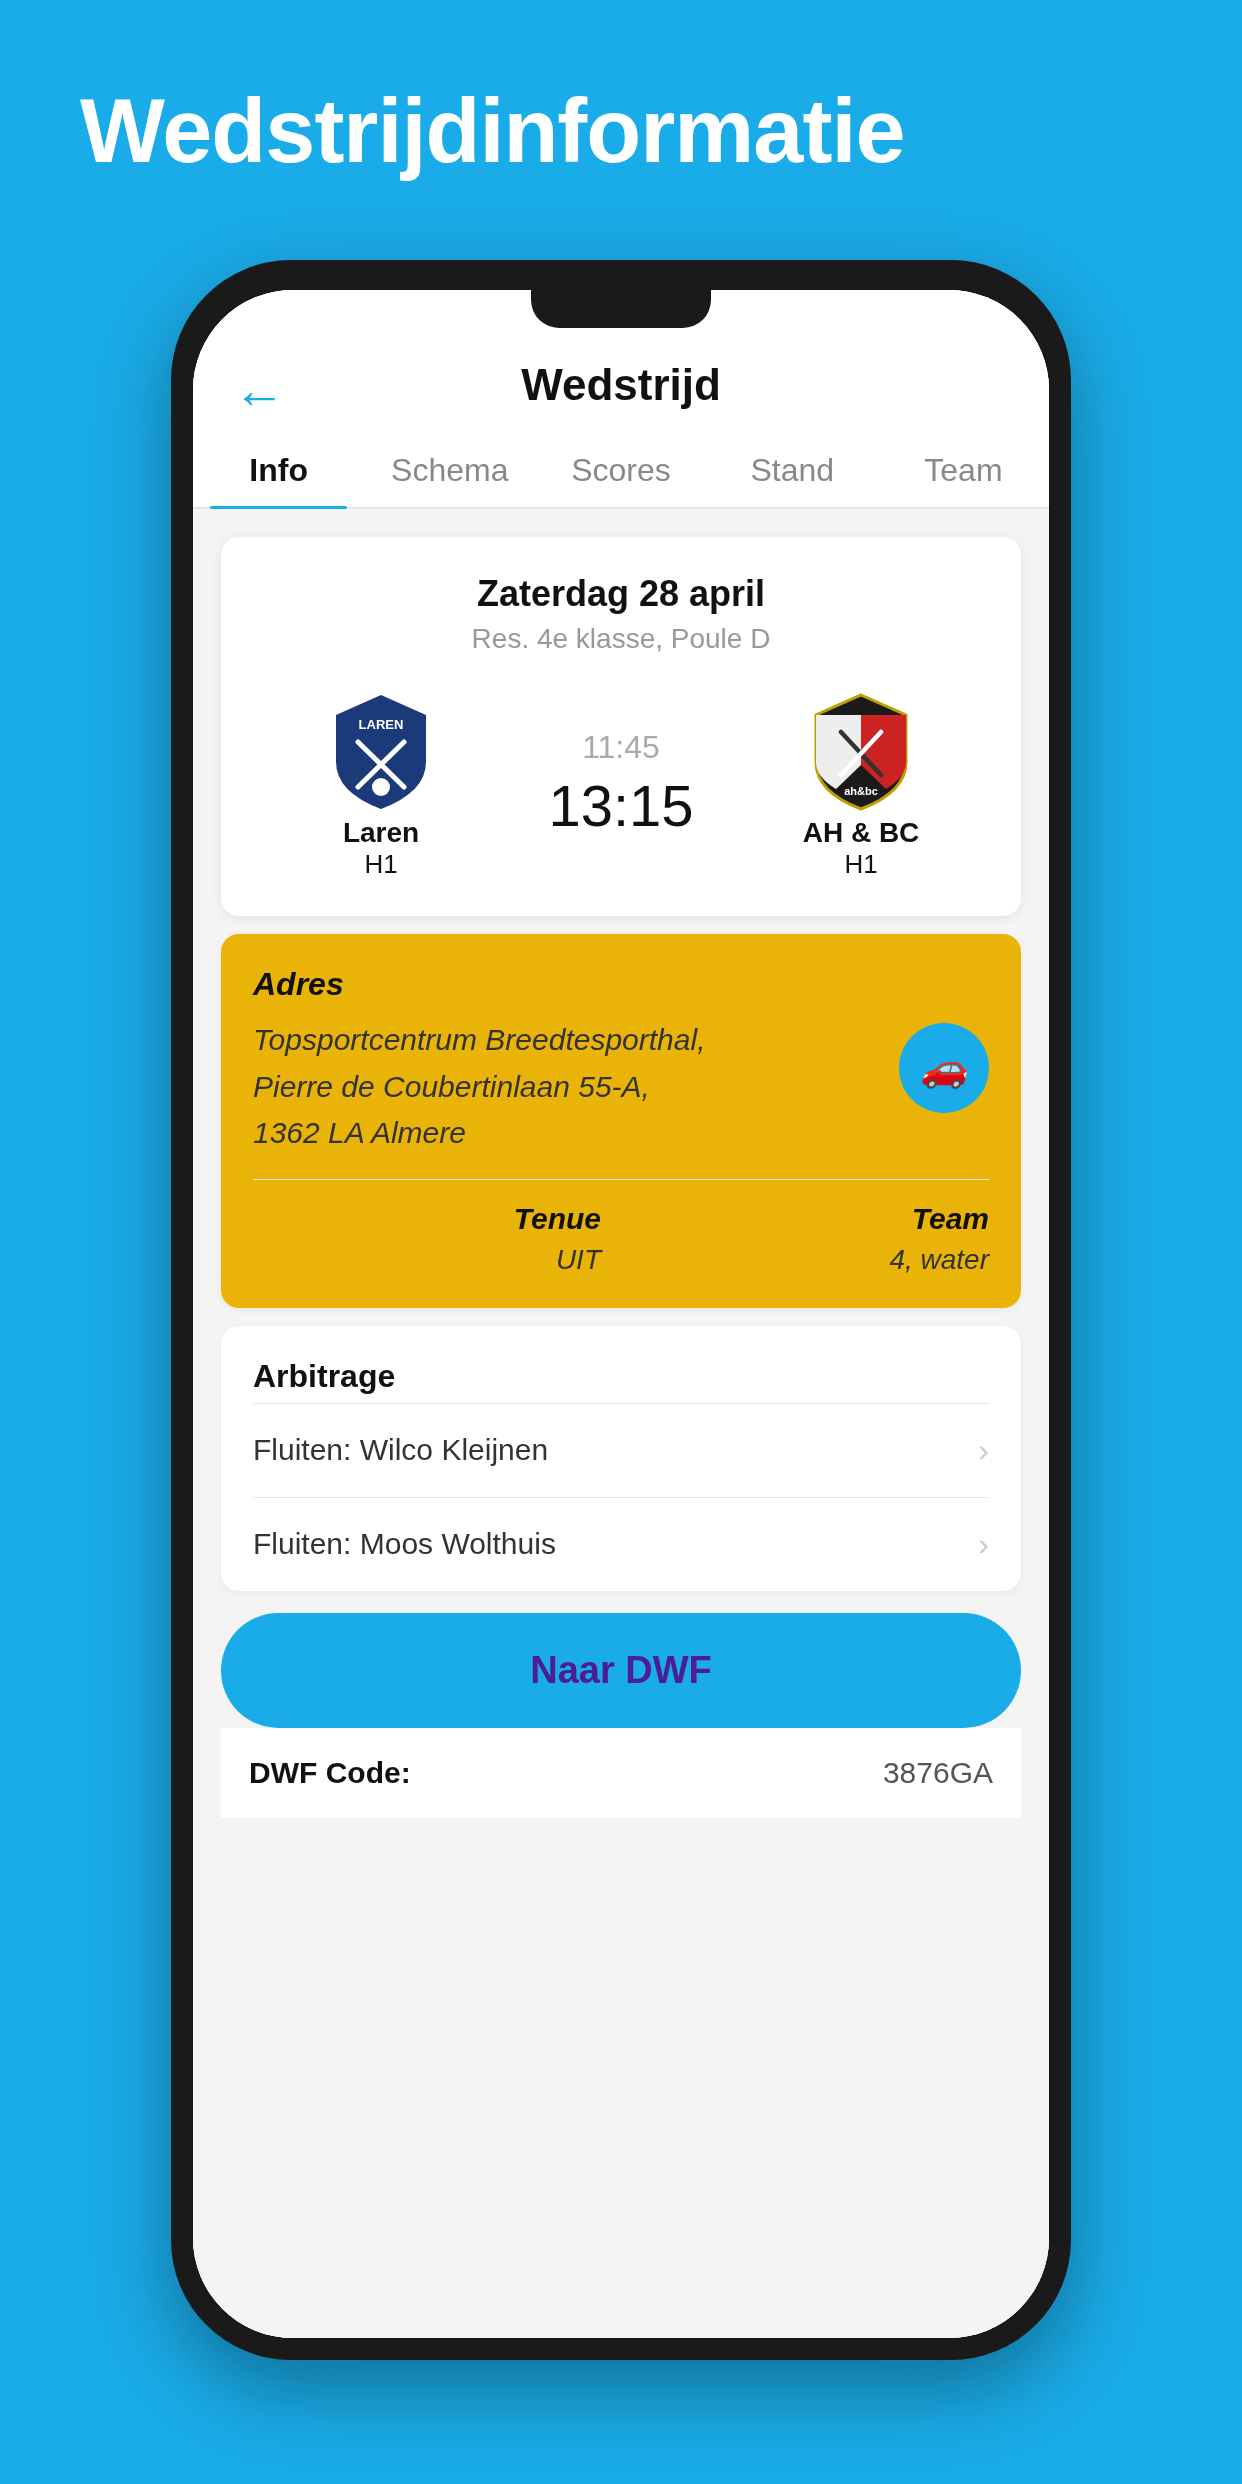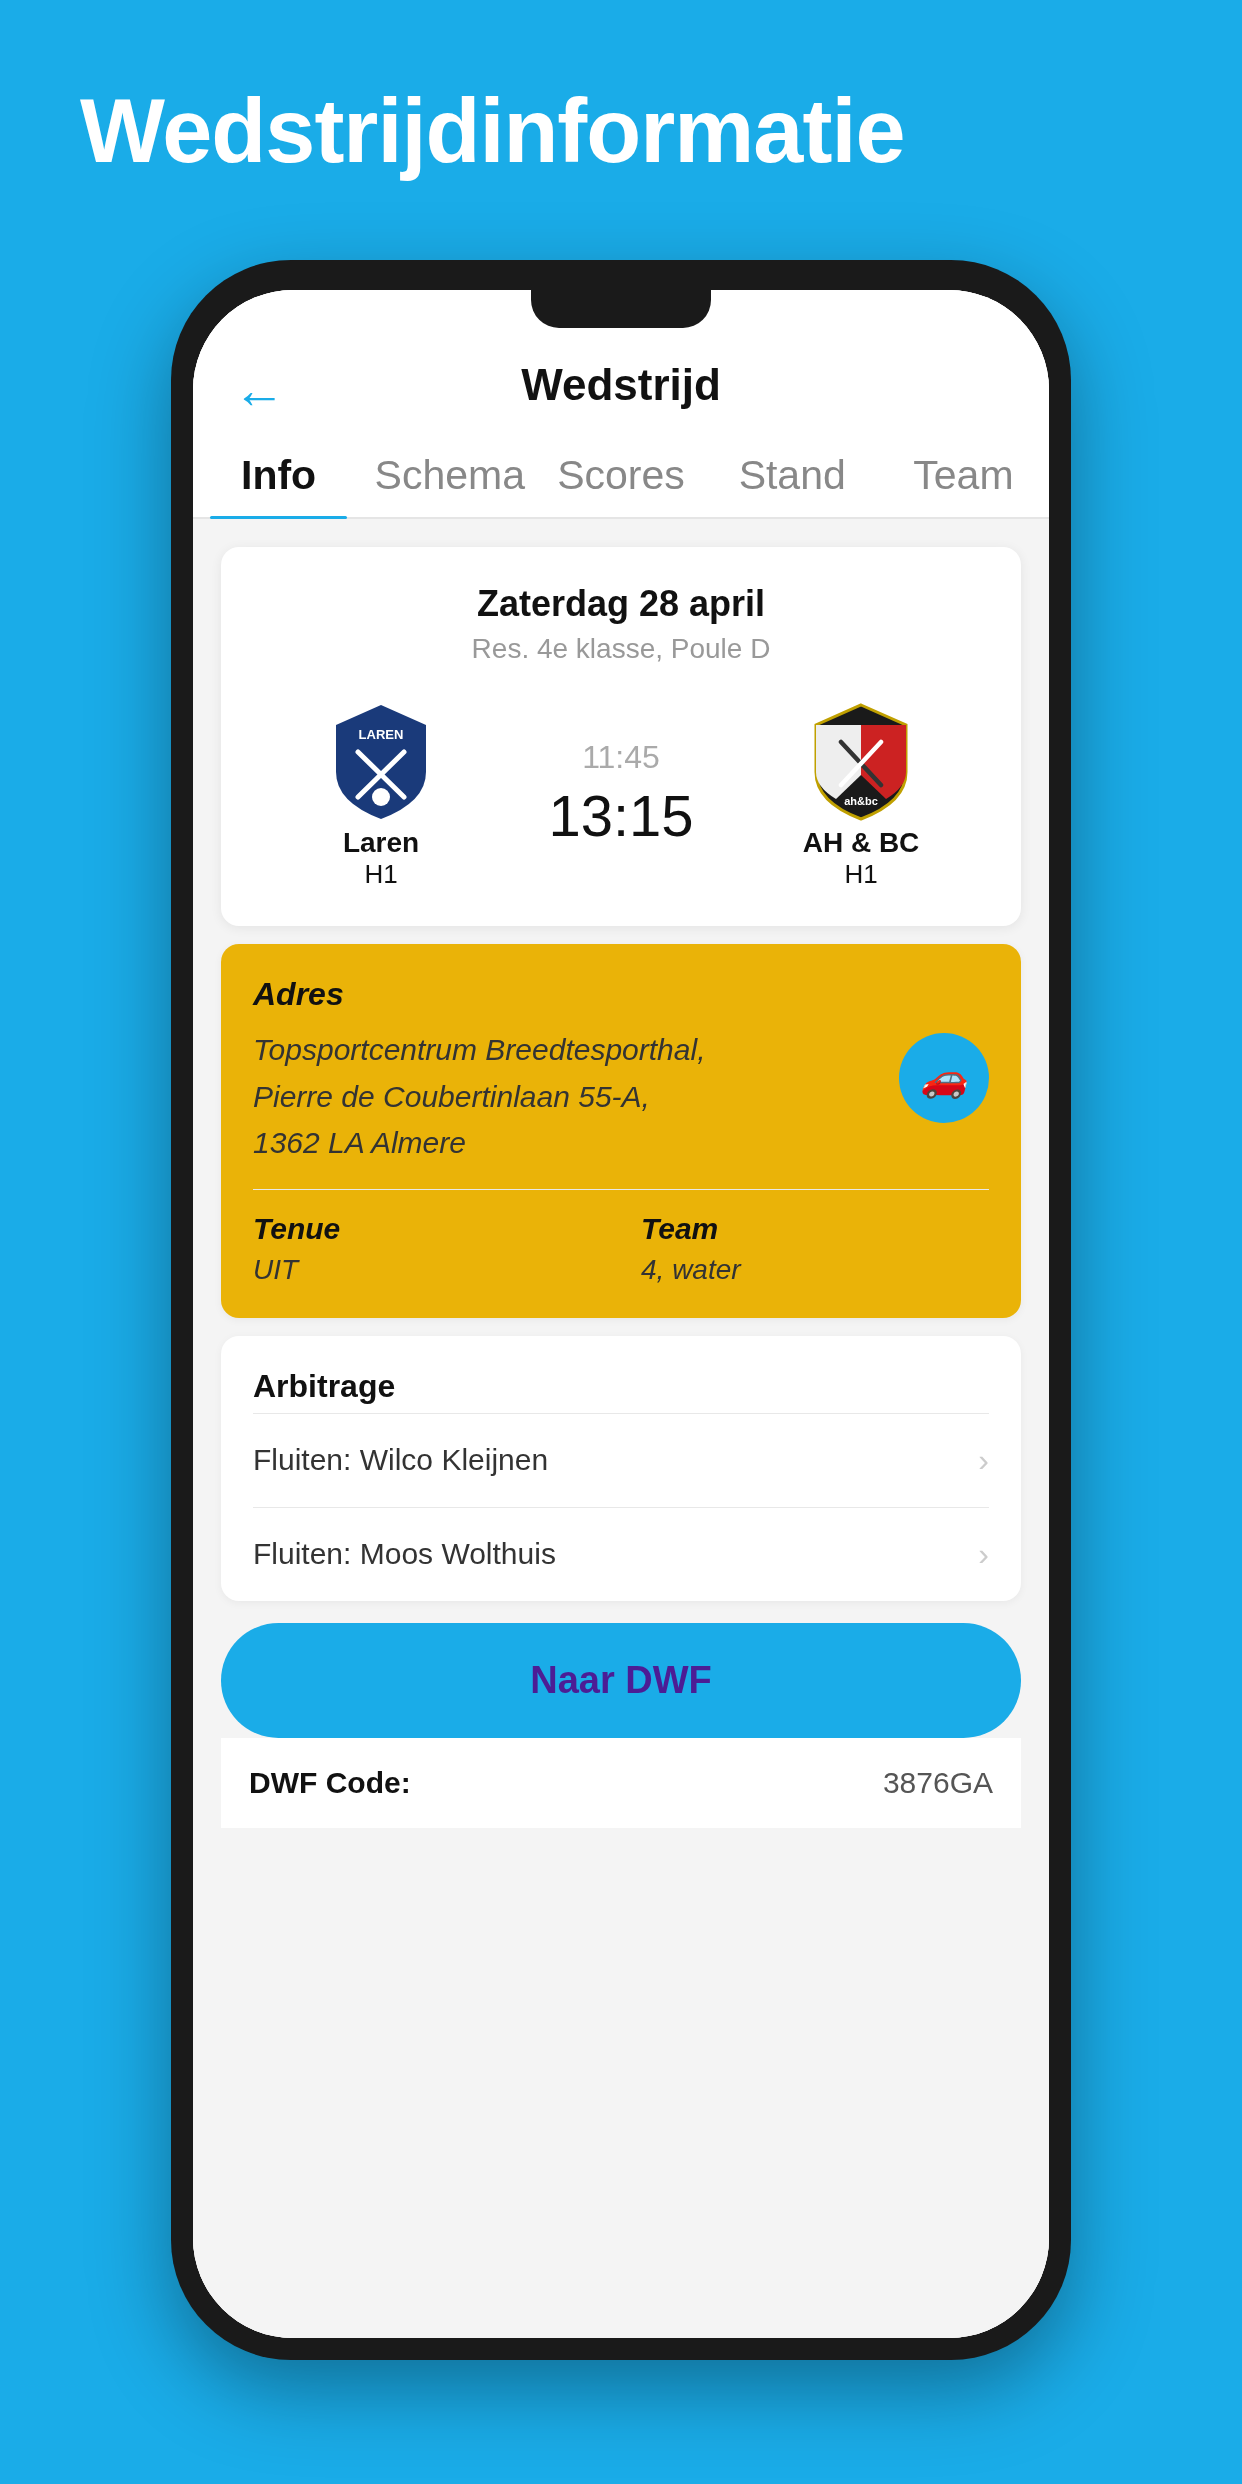--- a/index.html
+++ b/index.html
@@ -111,21 +111,21 @@
       display: flex;
       border-bottom: 2px solid #e5e5e5;
       background: #fff;
       flex-shrink: 0;
     }
 
     .tab-item {
       flex: 1;
       text-align: center;
       padding: 22px 0 18px;
-      font-size: 41px;
+      font-size: 32px;
       color: #888;
       cursor: pointer;
       position: relative;
     }
 
     .tab-item.active {
       color: #111;
       font-weight: 600;
     }
 
@@ -261,20 +261,21 @@
     }
 
     .car-icon {
       font-size: 38px;
       color: #fff;
     }
 
     .info-grid {
       display: flex;
       gap: 40px;
+      text-align: right;
     }
 
     .info-grid-item {
       flex: 1;
     }
 
     .info-grid-label {
       font-size: 30px;
       font-weight: 700;
       color: #111;

